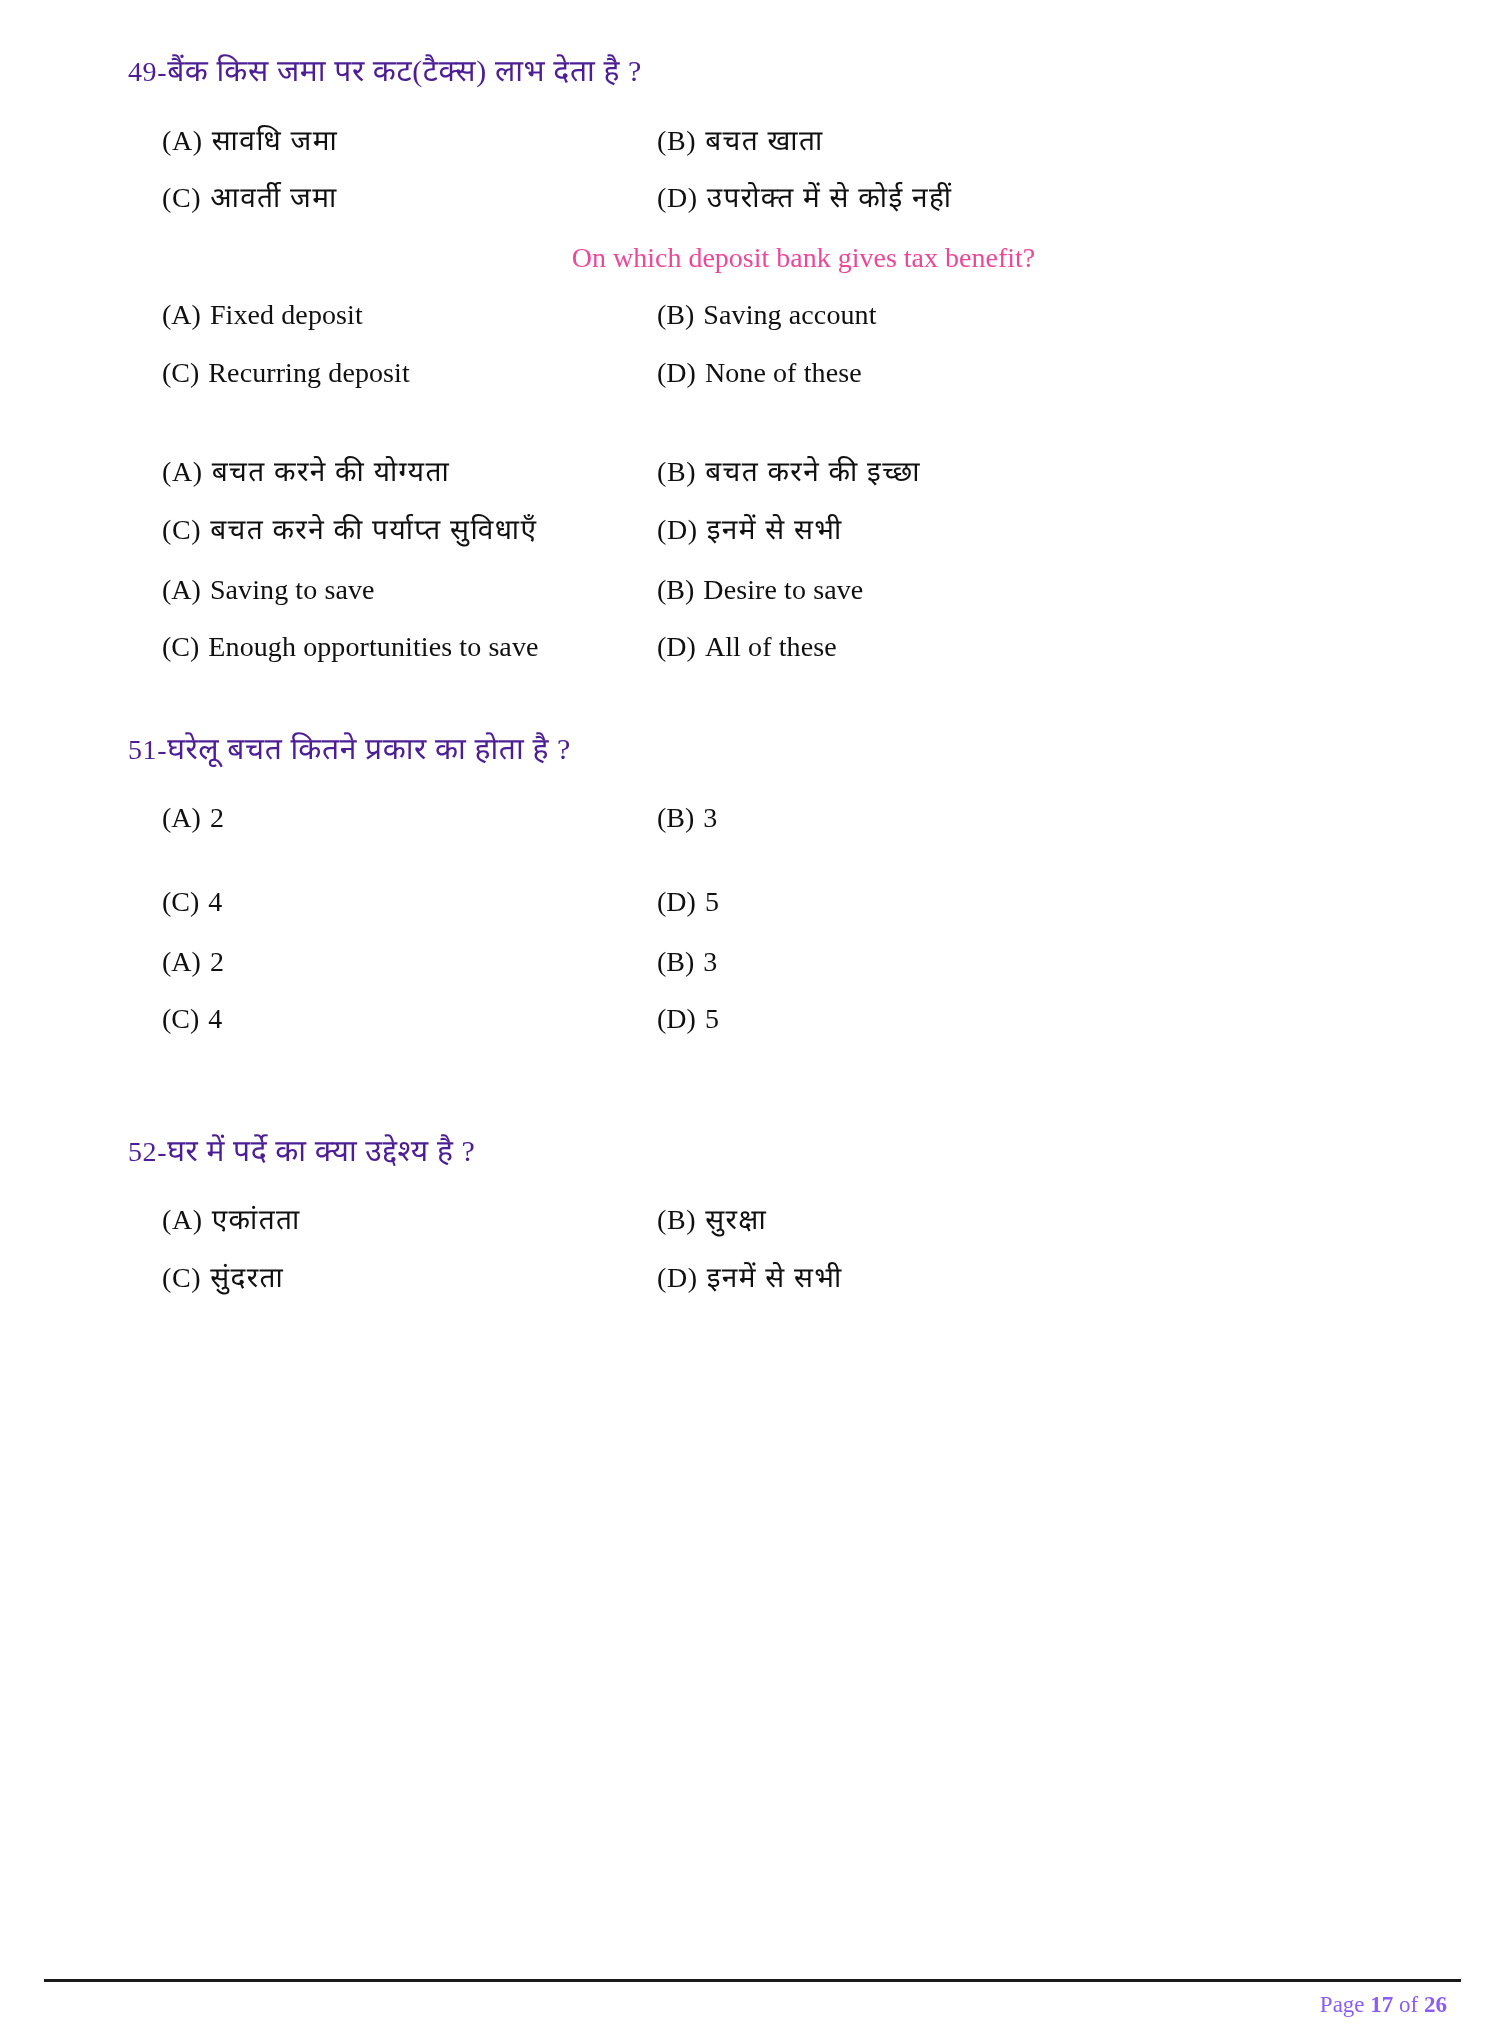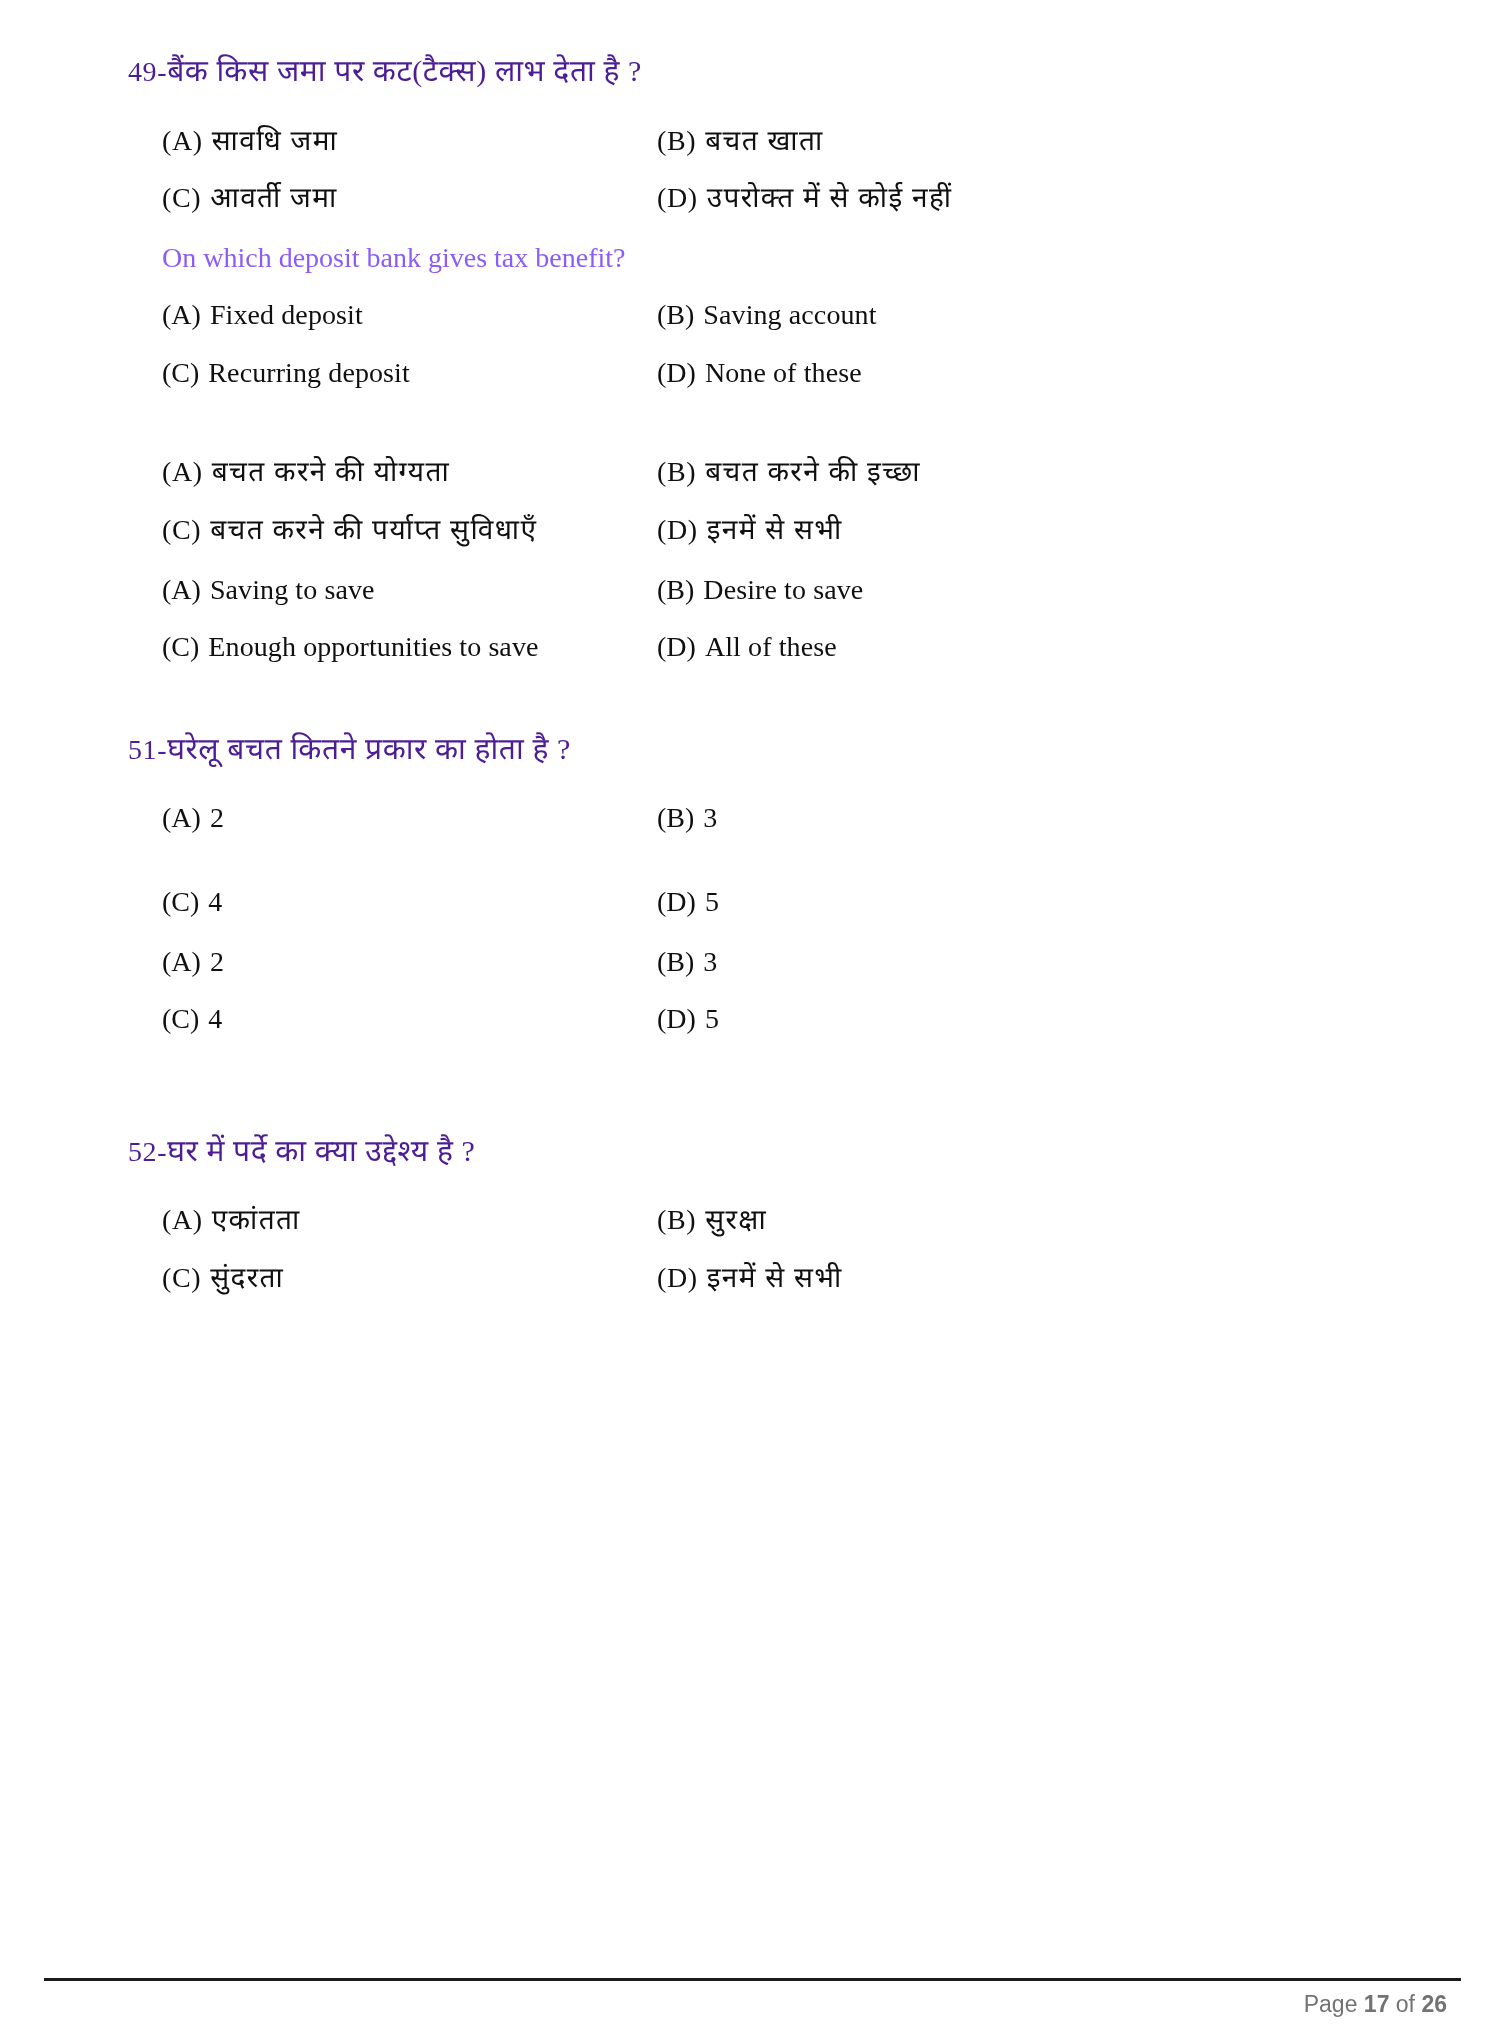--- a/index.html
+++ b/index.html
@@ -48,21 +48,22 @@
   }
   .q-stem .q-num {
     font-size: 28px;
   }
 
   .q-sub {
     font-size: 28px;
     line-height: 1.2;
     margin: 0 0 24px 0;
     padding-left: 34px;
-    color: #8b5cf6;
+    color: #ec4899;
+    text-align: center;
   }
 
   .options {
     margin: 0 0 0 0;
     padding: 0 0 0 34px;
   }
 
   .opt-row {
     display: flex;
     align-items: baseline;
@@ -113,23 +114,23 @@
     bottom: 16px;
   }
   .footer-rule {
     height: 3px;
     background: #1a1a1a;
     width: 100%;
     margin: 0 0 10px 0;
   }
   .footer-text {
     text-align: right;
-    font-family: Liberation Sans, sans-serif;
+    font-family: Liberation Serif, serif;
     font-size: 23px;
-    color: #737373;
+    color: #8b5cf6;
     padding-right: 14px;
     white-space: pre;
   }
   .footer-text .strong { font-weight: bold; }
 </style>
 </head>
 <body>
 
 <div class="page">
   <div class="content">

